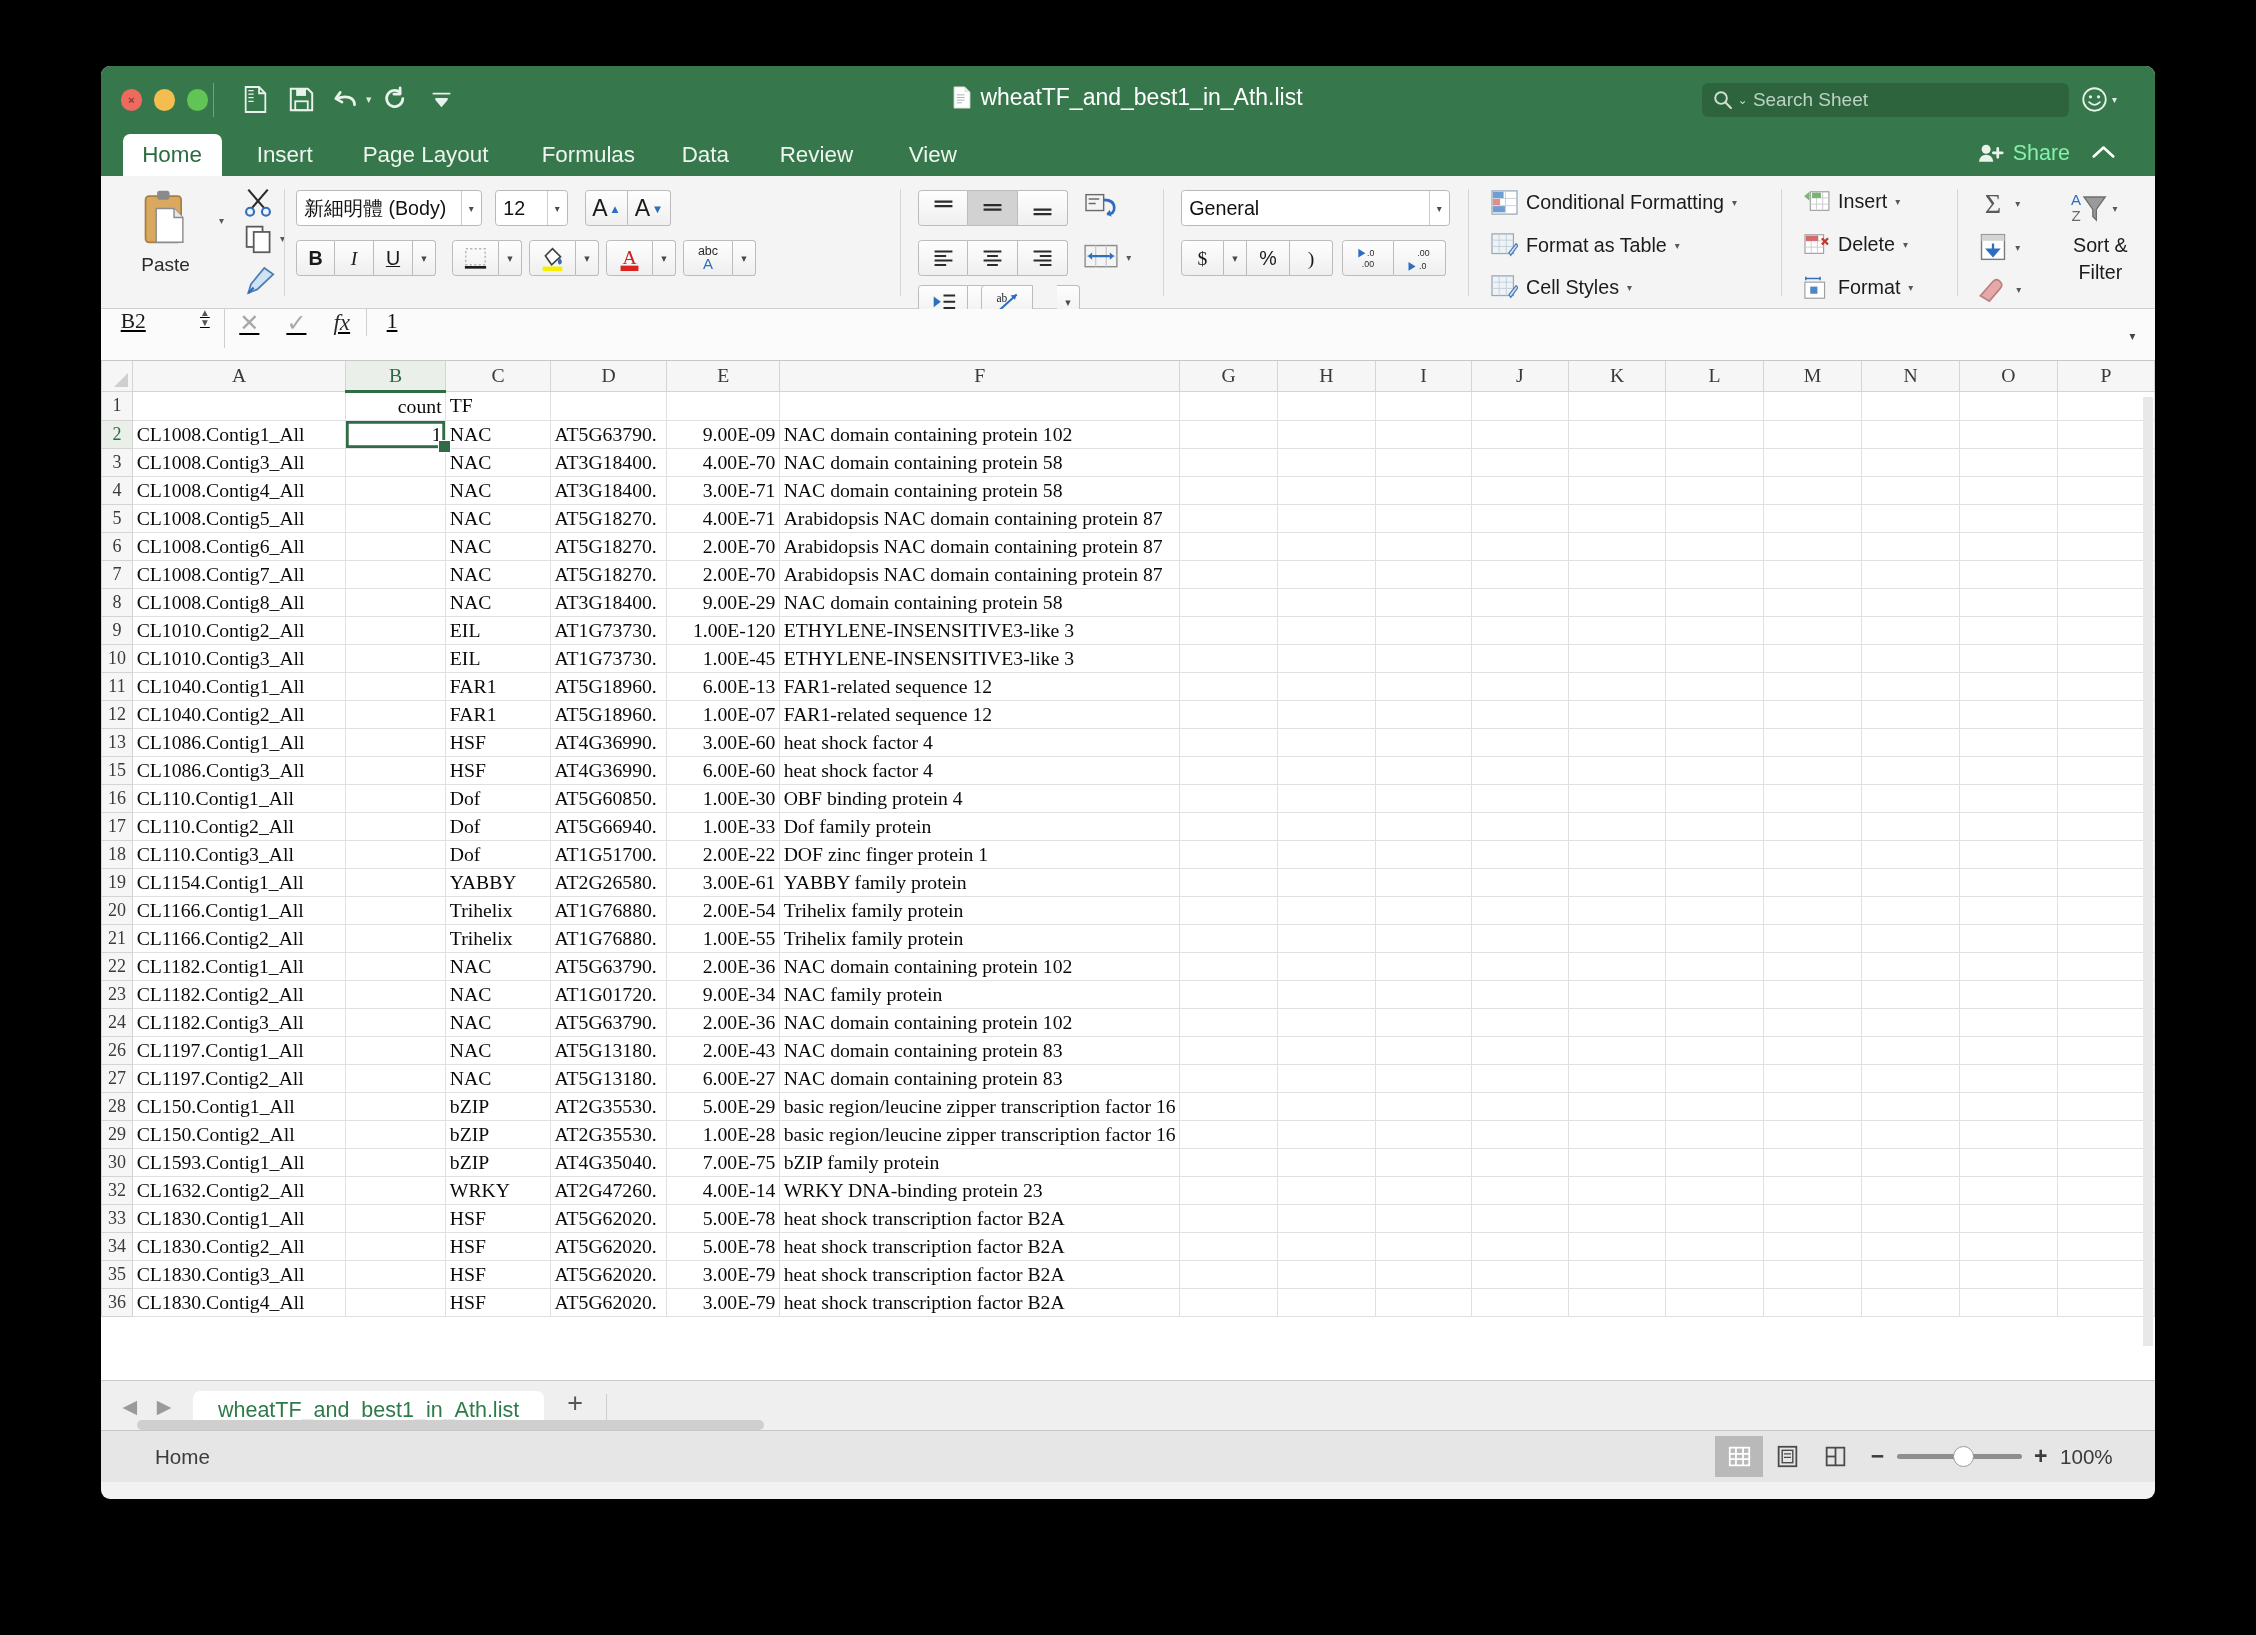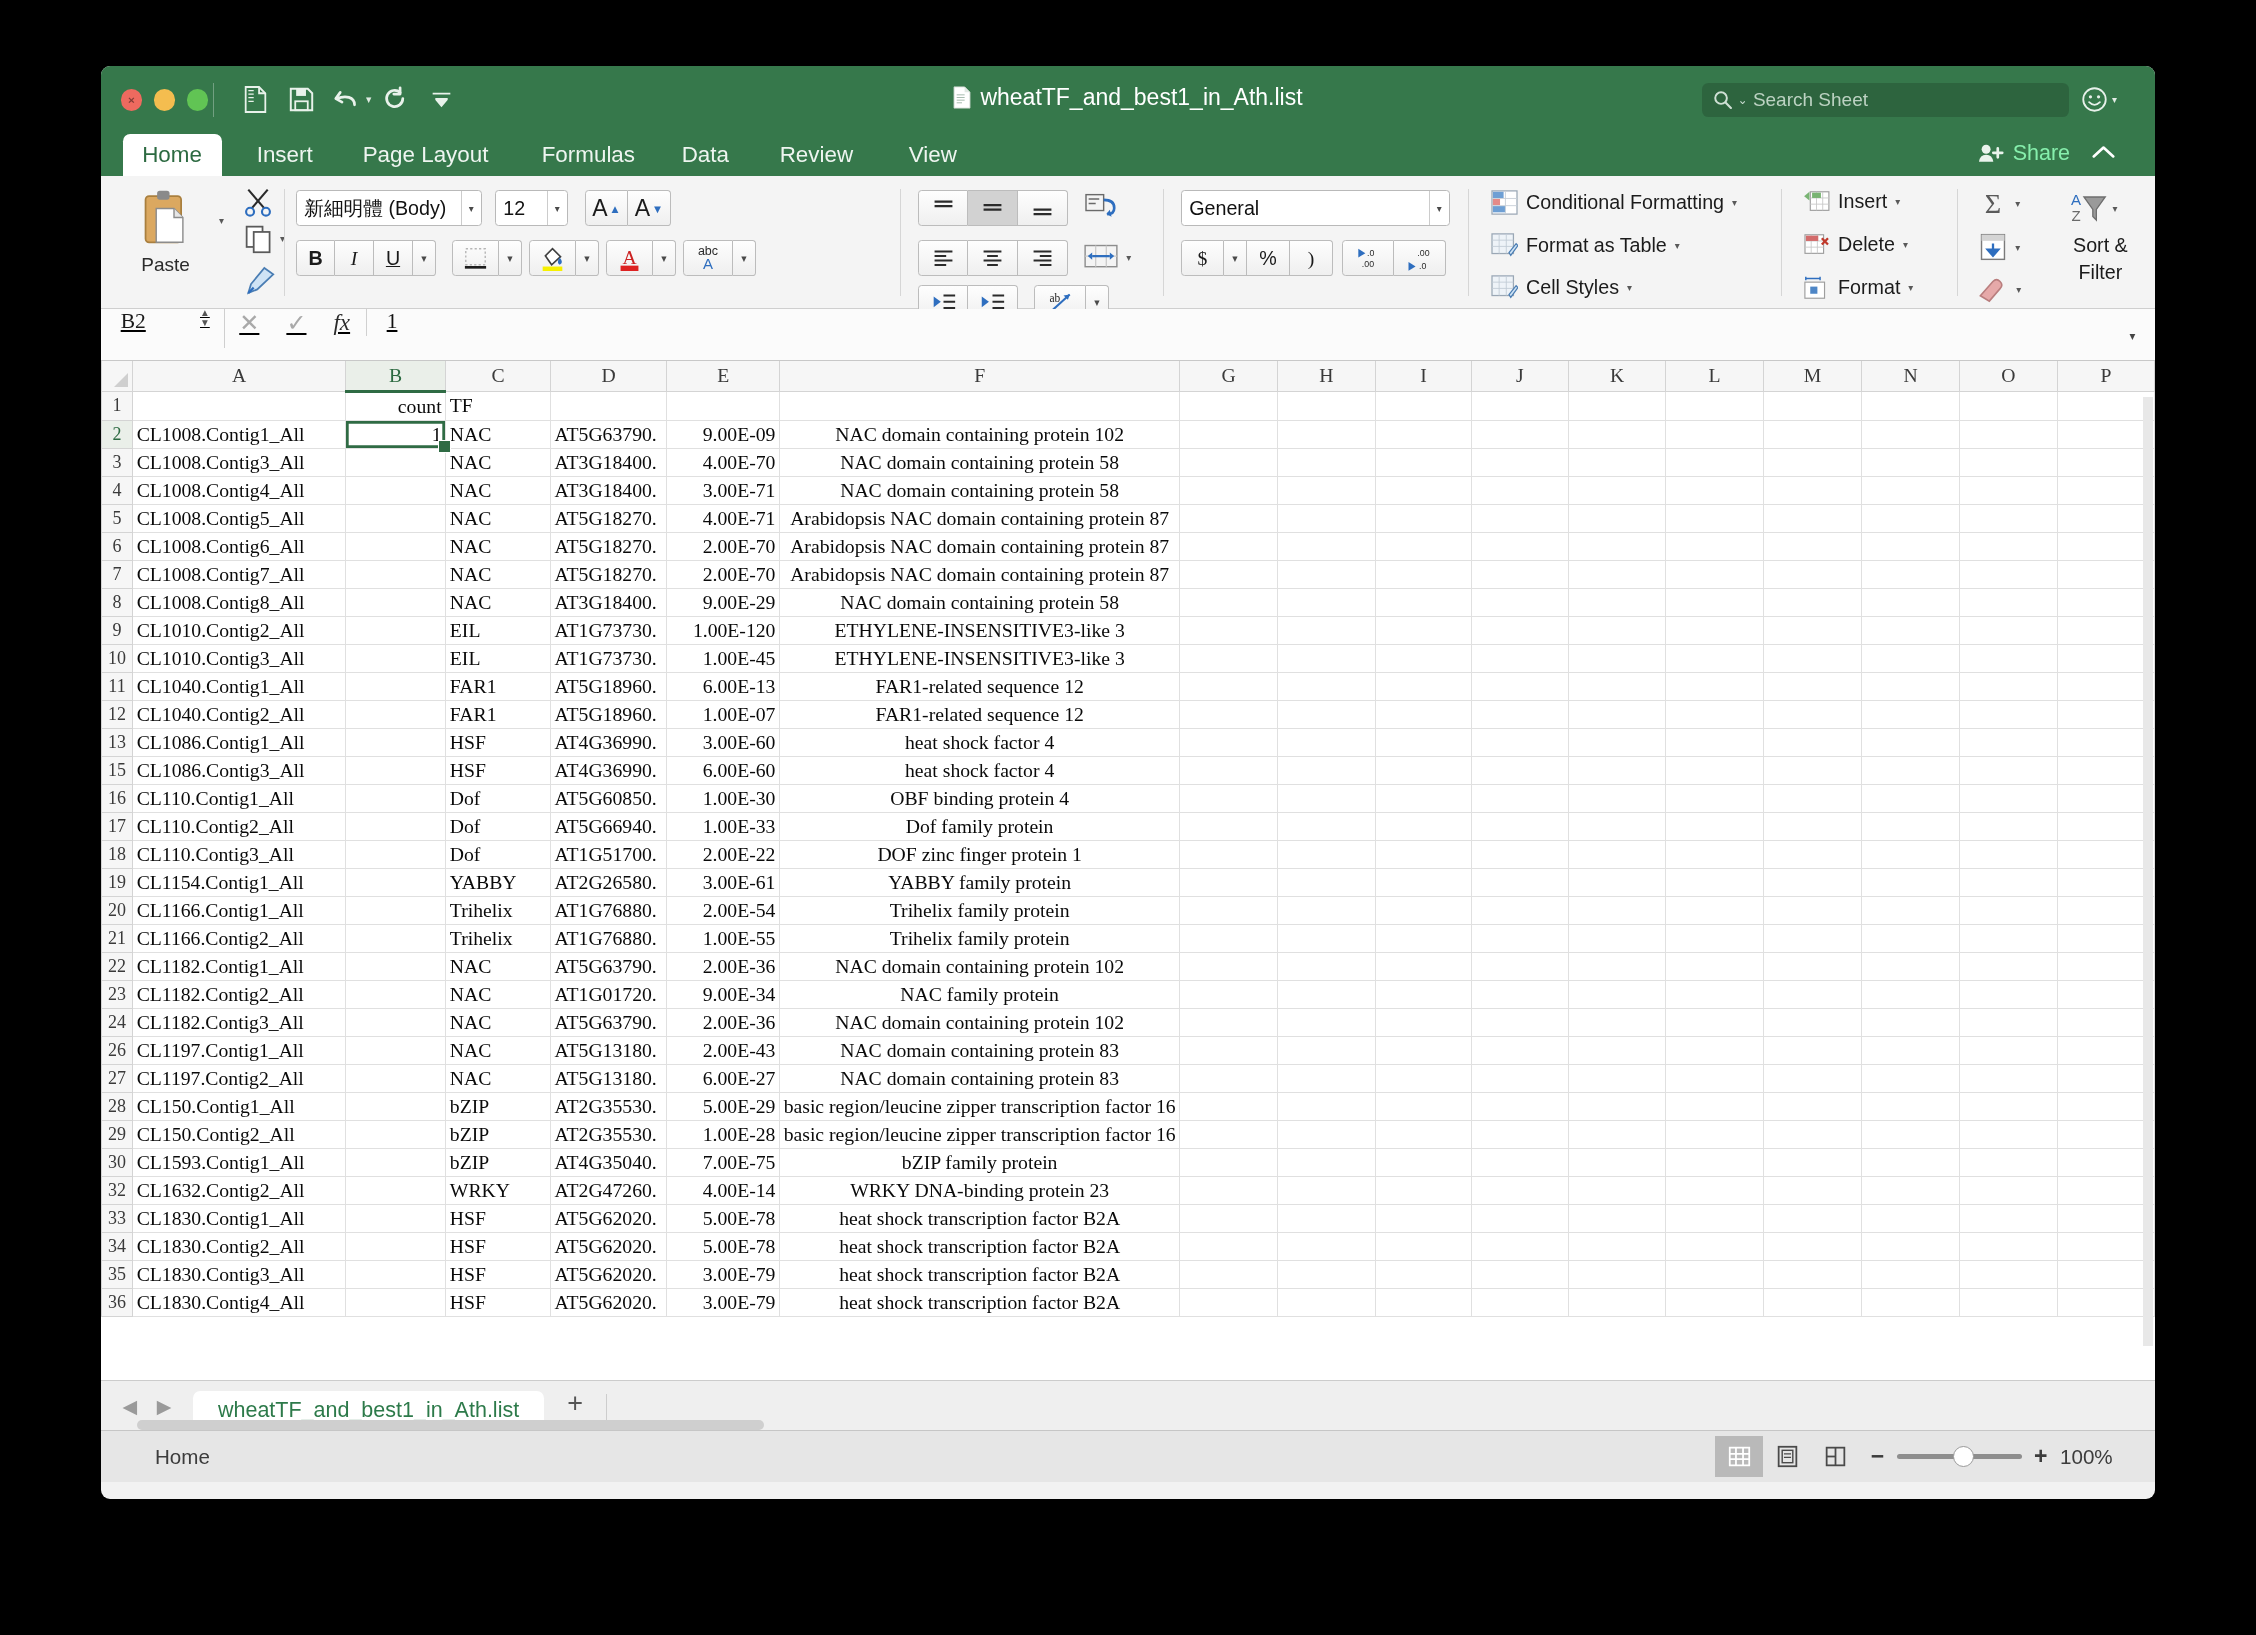--- a/index.html
+++ b/index.html
@@ -148,21 +148,21 @@
     text-align:center; font-family:"Liberation Serif", serif; font-size: 18px; color:#3a3a3a;
   }
   td.rowhdr.sel { background:#eaefe9; color:#2c6a41; }
   td.cell {
     height: 27px; border: 0.9px solid #e0e0e0;
     font-family: "Liberation Serif", serif; font-size: 19.7px; color: #0a0a0a;
     padding: 0 3.6px; white-space: nowrap; overflow: visible;
     line-height: 27px;
   }
   td.num { text-align: right; }
-  td.ovf { overflow: visible; position: relative; text-align: center; }
+  td.ovf { overflow: visible; position: relative; }
   .selcell { box-shadow: inset 0 0 0 2.7px #2f6b44; position: relative; }
   .selcell::after {
     content:''; position:absolute; right:-5.4px; bottom:-5.4px;
     width: 10.7px; height: 10.7px; background:#2f6b44; border: 1.8px solid #fff;
   }
   .wide { position: relative; z-index: 2; }
 
   
   .sheetbar {
     position: relative; height: 50px; background:#efefef;
@@ -460,21 +460,21 @@
             <path d="M15 4h13M15 11h13M15 18h13" stroke="#2b2b2b" stroke-width="2.2"></path>
           </svg>
       </div>
       <div class="btn" style="width:50px;height:34px;">
         <svg width="27" height="19.7" viewBox="0 0 30 22">
             <path d="M3 5 L11 11 L3 17z" fill="#2e6ebf"></path>
             <path d="M15 4h13M15 11h13M15 18h13" stroke="#2b2b2b" stroke-width="2.2"></path>
           </svg>
       </div>
     </div>
-    <div class="seg" style="position:absolute;left:933px;top:109px;">
+    <div class="seg" style="position:absolute;left:880px;top:109px;gap:24px;">
       <div class="btn" style="width:52px;height:34px;">
         <svg width="30" height="23" viewBox="0 0 34 26" style="font-size:22px">
             <text x="5" y="13" font-size="13" fill="#1d1d1d" font-family="Liberation Serif, serif">ab</text>
             <path d="M8 22 L28 4" stroke="#2e6ebf" stroke-width="2.4"></path>
             <path d="M28 4 l-7 1 5 5z" fill="#2e6ebf"></path>
           </svg>
       </div>
       <div class="btn" style="width:23px;height:34px;font-size:10.7px;color:#4a4a4a;">▾</div>
     </div>
 

